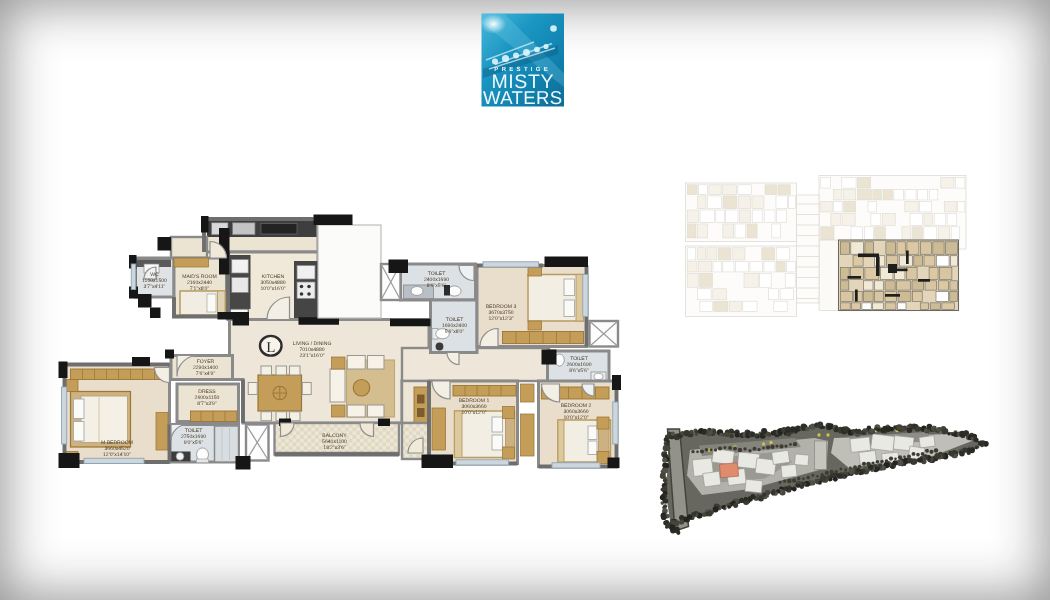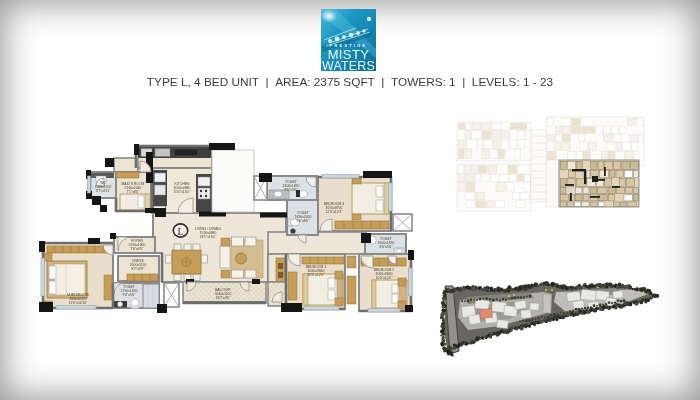--- a/index.html
+++ b/index.html
@@ -7,21 +7,20 @@
 background:#ffffff;box-shadow:inset 0 0 34px 3px rgba(22,22,22,0.46);
 font-family:"Liberation Sans",sans-serif;}
 #title{position:absolute;left:0;top:75px;width:700px;text-align:center;
 font-size:11.8px;letter-spacing:0;color:#3b3b3b;}
 svg{position:absolute;left:0;top:0;}
 </style>
 </head>
 <body>
 <div id="page">
 
-<div id="title">TYPE L, 4 BED UNIT&nbsp; | &nbsp;AREA: 2375 SQFT&nbsp; | &nbsp;TOWERS: 1&nbsp; | &nbsp;LEVELS: 1 - 23</div>
 <svg width="700" height="400" viewBox="0 0 700 400">
 <defs>
 <linearGradient id="logog" x1="0" y1="0" x2="1" y2="1">
 <stop offset="0" stop-color="#47b8dc"></stop>
           <stop offset="0.35" stop-color="#1b96c2"></stop>
 <stop offset="0.7" stop-color="#1181ae"></stop>
           <stop offset="1" stop-color="#0d6c96"></stop>
 </linearGradient>
 <radialGradient id="flare" cx="0.5" cy="0.5" r="0.5">
 <stop offset="0" stop-color="#ffffff" stop-opacity="0.95"></stop>

